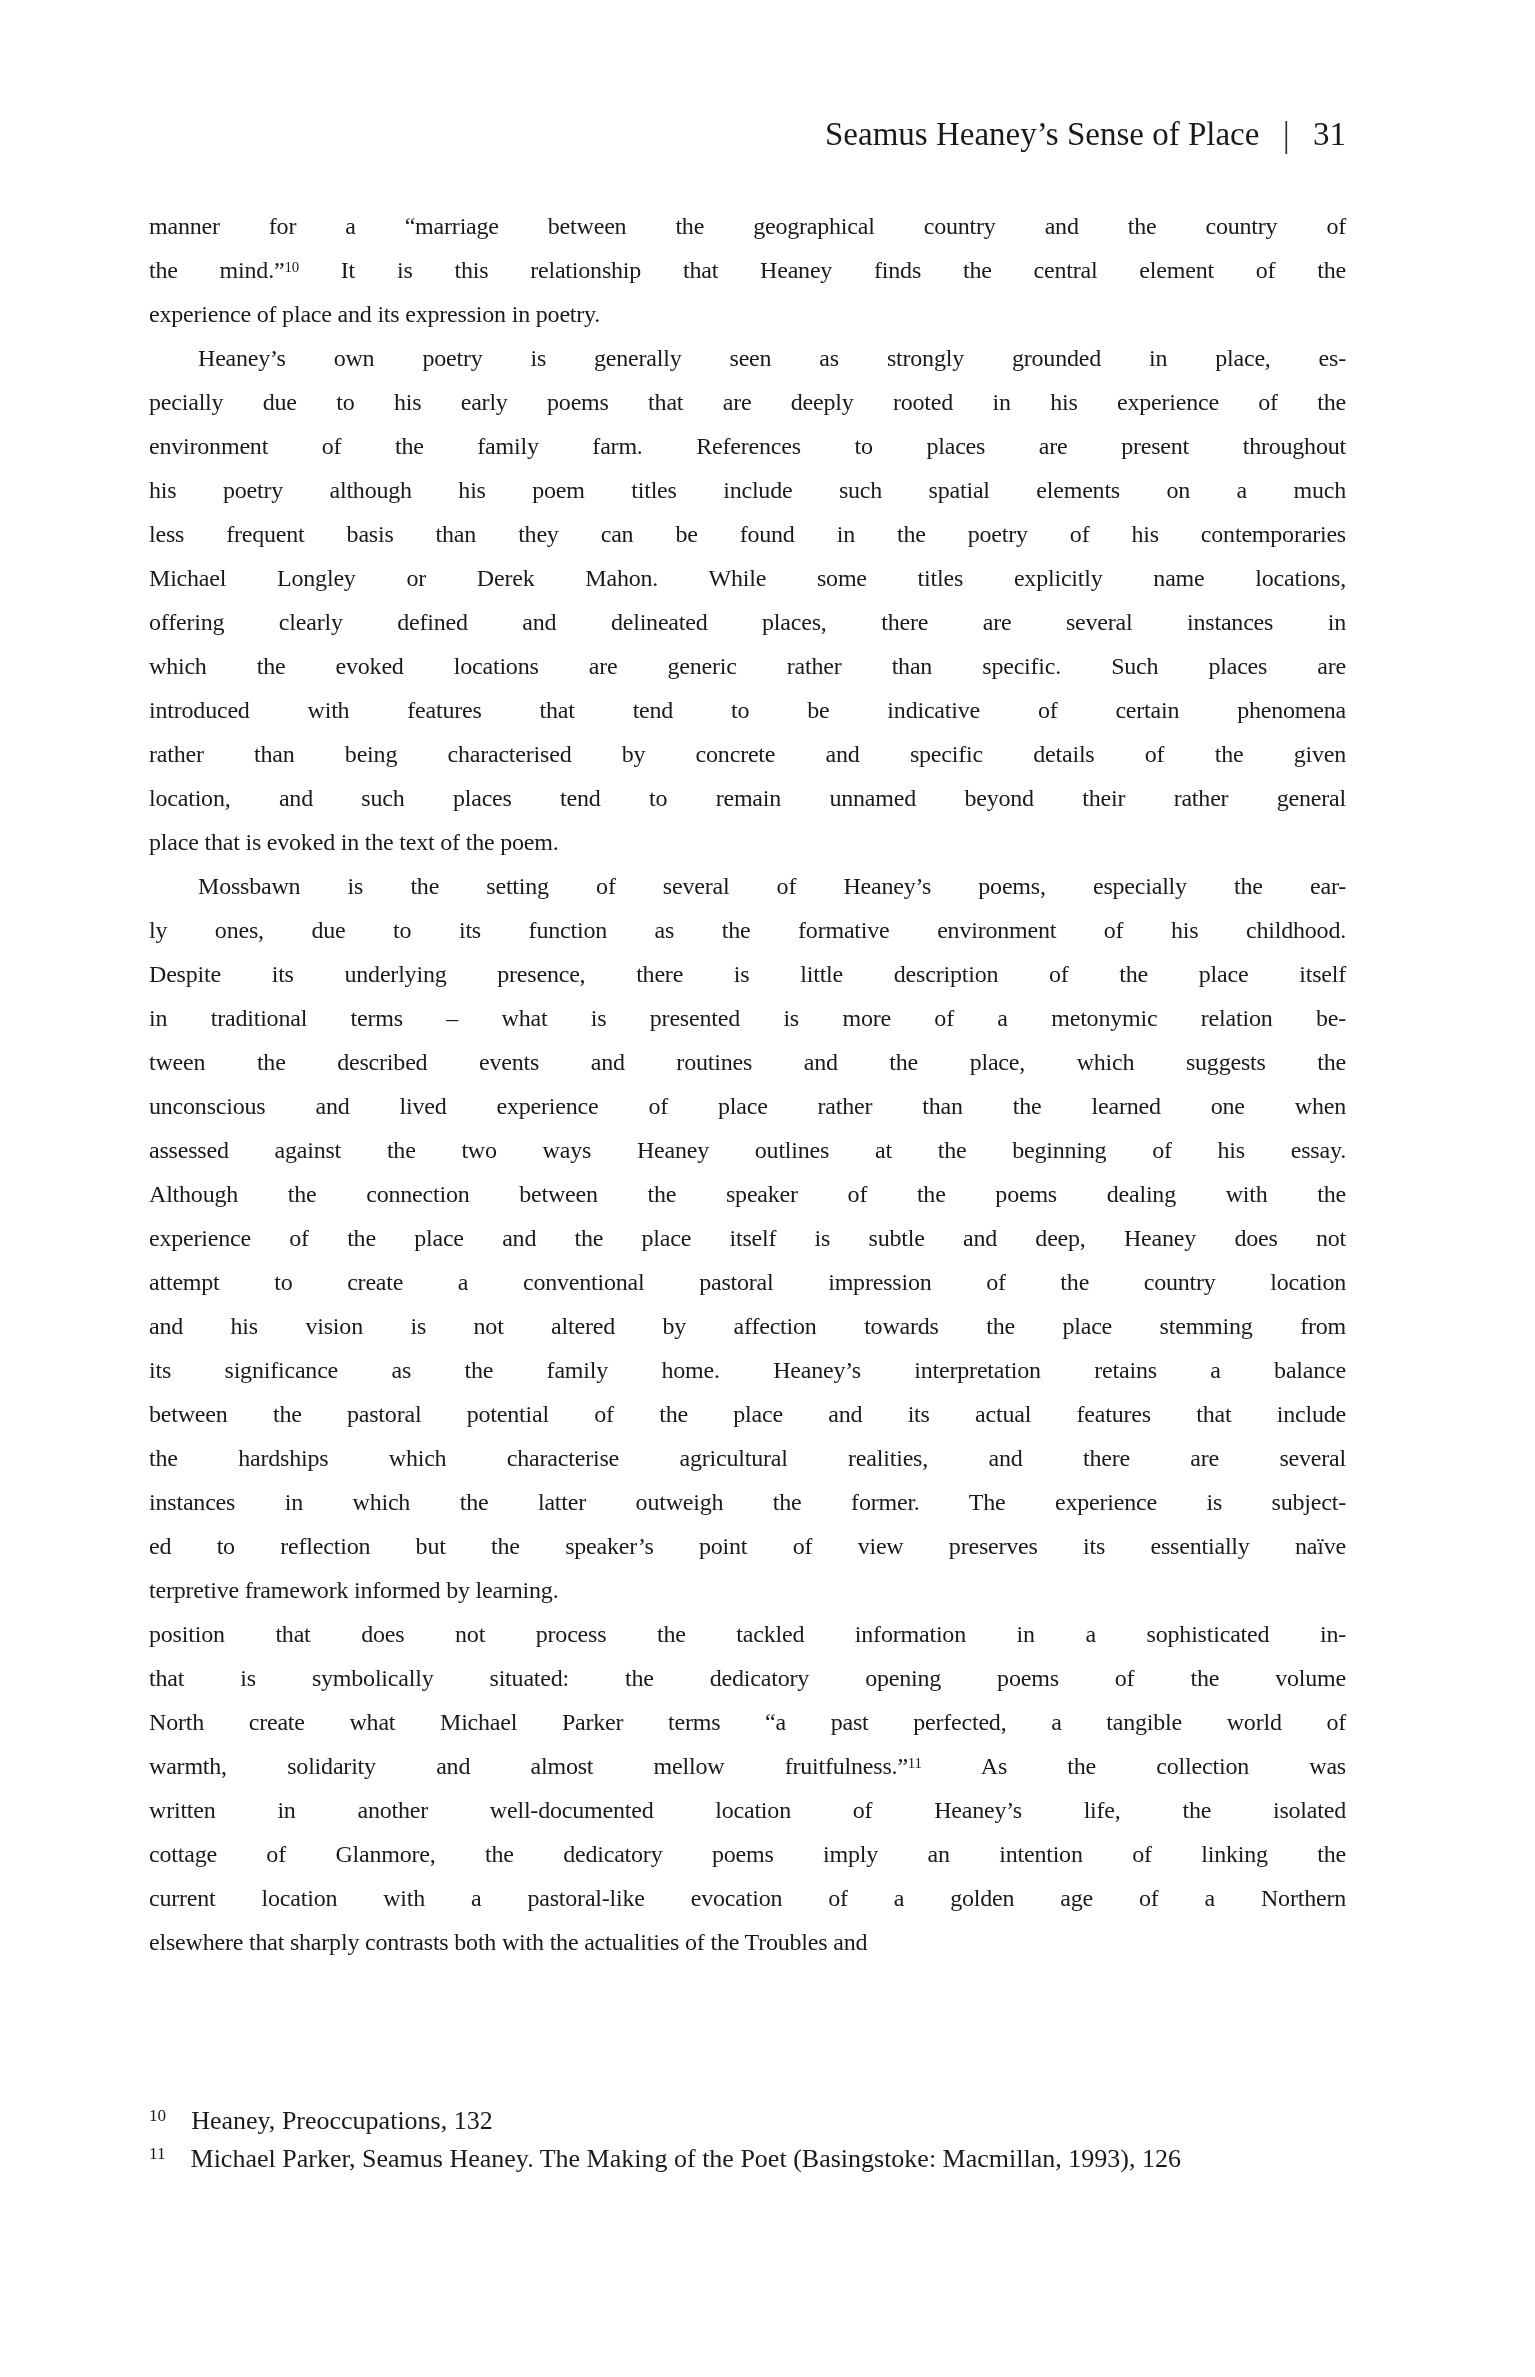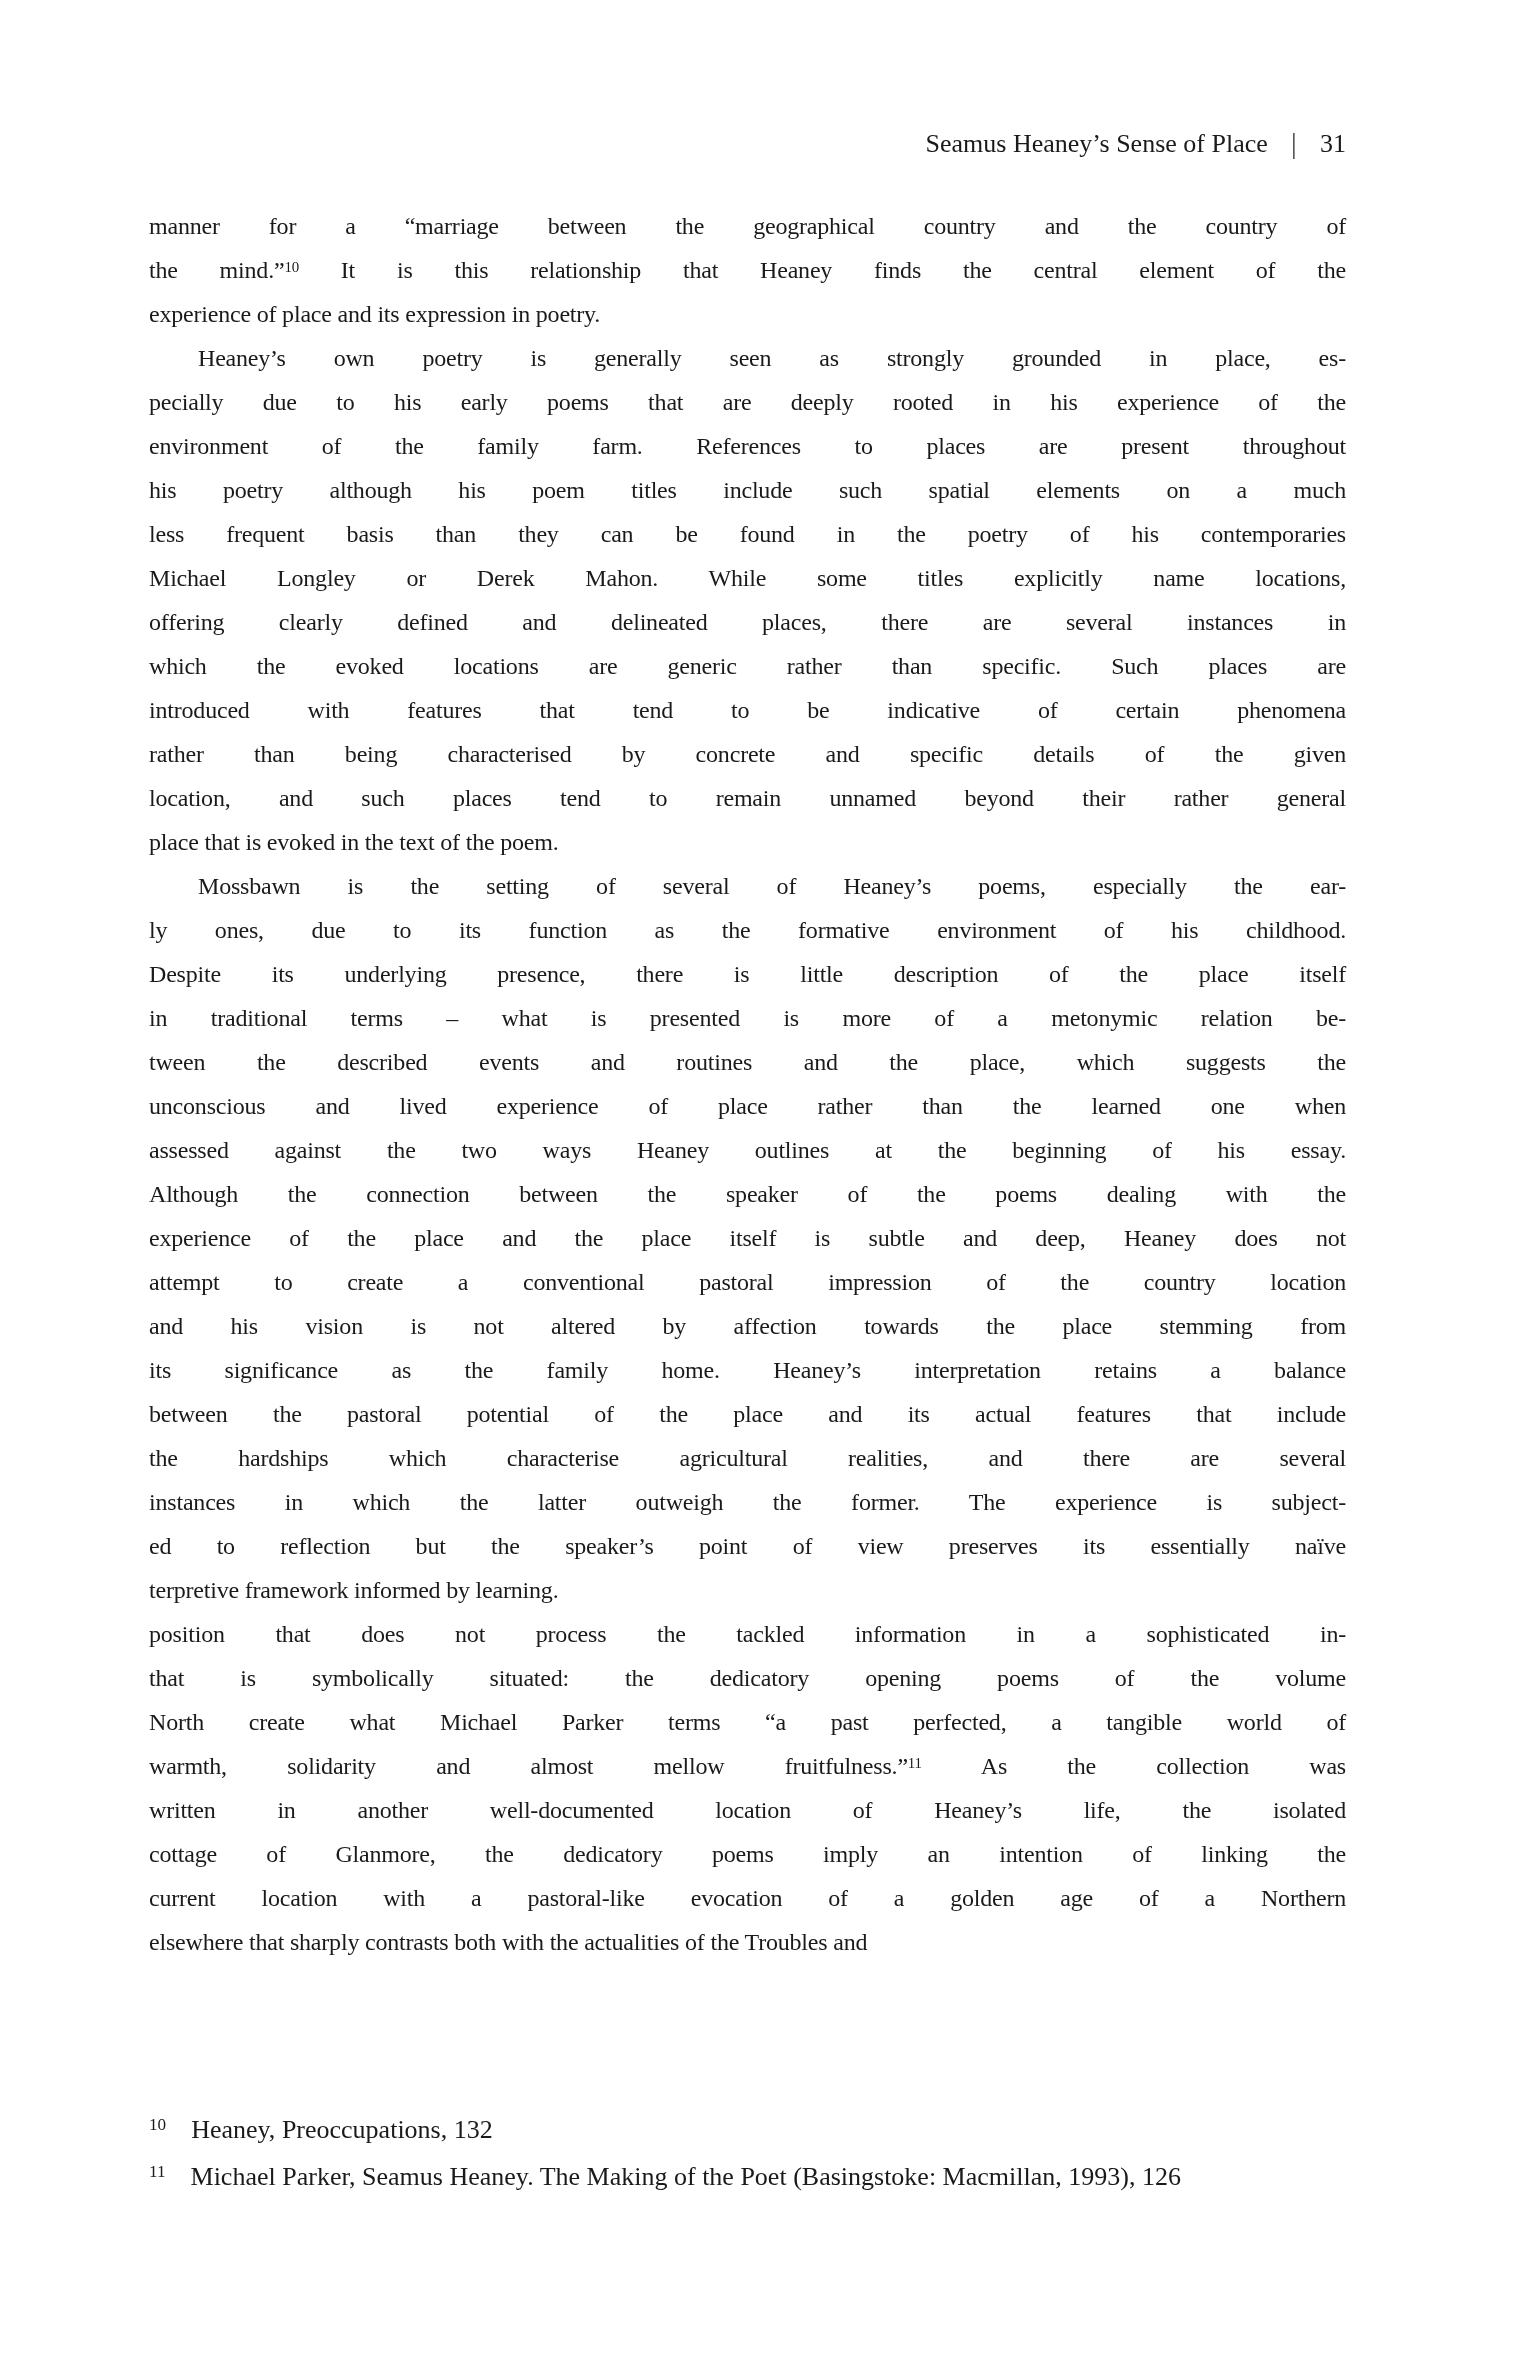--- a/index.html
+++ b/index.html
@@ -8,24 +8,24 @@
     width: 1536px;
     height: 2377px;
     background: #ffffff;
     font-family: "Liberation Serif", "DejaVu Serif", serif;
     color: #1a1a1a;
     overflow: hidden;
   }
   .running-header {
     position: absolute;
     left: 149px;
-    top: 126px;
+    top: 117px;
     width: 1197px;
     text-align: right;
-    font-size: 26px;
+    font-size: 33px;
     line-height: 35px;
     white-space: nowrap;
   }
   .running-header .sep {
     display: inline-block;
     margin: 0 23.5px;
     color: #2b2b2b;
     transform: scaleY(1.1);
   }
   .body-text {
@@ -57,21 +57,20 @@
   .footnotes {
     position: absolute;
     left: 149px;
     top: 2102px;
     width: 1197px;
     font-size: 26px;
   }
   .footnote {
     line-height: 38px;
     white-space: nowrap;
-    margin-top: 9px;
   }
   .fn-num {
     font-size: 0.66em;
     vertical-align: 0.45em;
     line-height: 0;
     margin-right: 25px;
   }
 </style>
 </head>
 <body>

